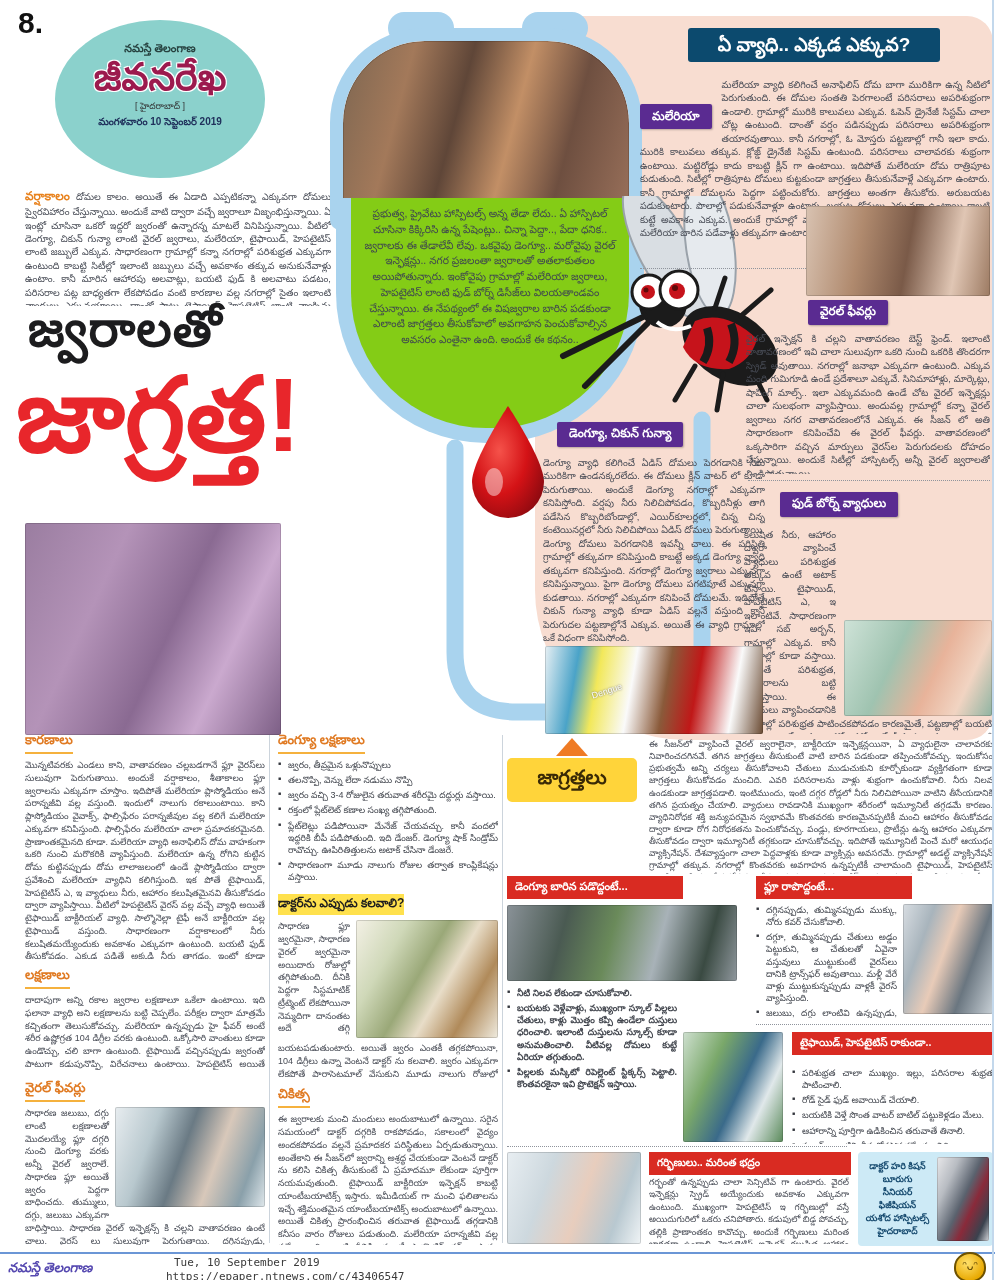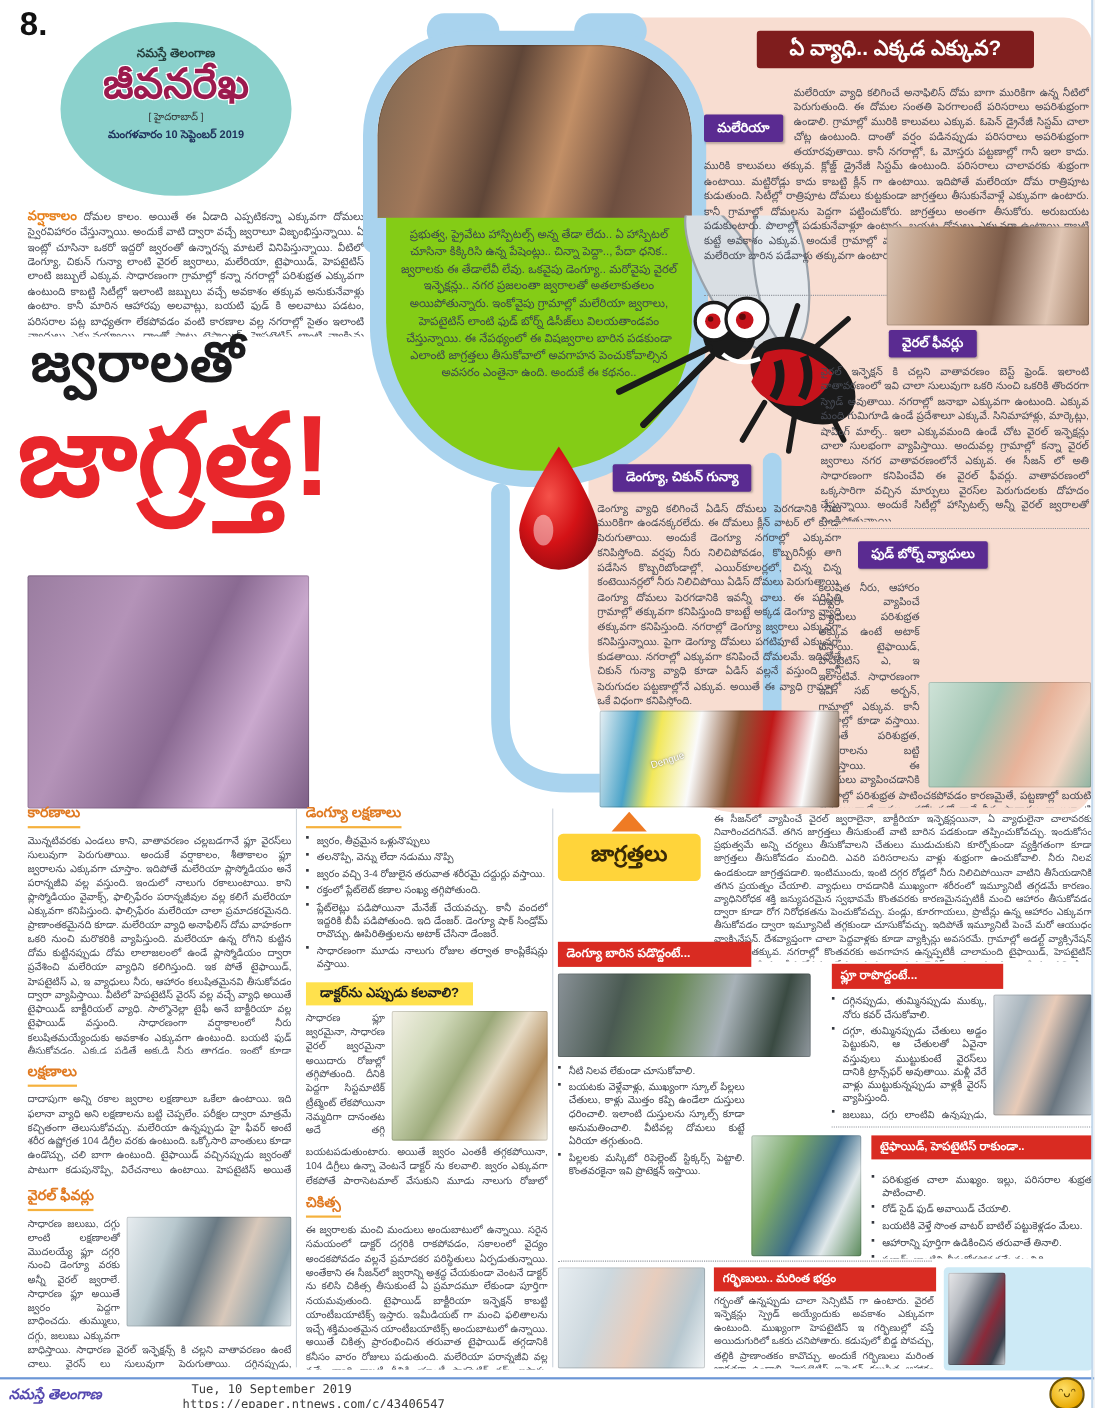--- a/index.html
+++ b/index.html
@@ -82,21 +82,21 @@
     <circle cx="103" cy="96" r="7" fill="#c6131b"></circle>
       <circle cx="101" cy="94" r="2.5" fill="#5e0a0a"></circle>
     <circle cx="134" cy="94" r="19" fill="#ffffff" stroke="#1b1b1b" stroke-width="3"></circle>
     <circle cx="132" cy="95" r="8" fill="#c6131b"></circle>
       <circle cx="130" cy="92" r="3" fill="#5e0a0a"></circle>
     <path d="M112,126 q14,12 34,4" stroke="#ffffff" stroke-width="4" fill="none"></path>
     <path d="M100,120 L18,160 M102,128 L40,190" stroke="#1b1b1b" stroke-width="6" stroke-linecap="round"></path>
     <path d="M150,170 l-20,34 M178,178 l-6,36 M206,172 l16,32 M196,120 l30,-26 M170,112 l10,-30" stroke="#1b1b1b" stroke-width="5" stroke-linecap="round"></path>
   </svg>
 
-  <div class="abs" style="left:688px;top:28px;width:252px;height:34px;background:#7f1d1d;color:#fff;font-weight:bold;font-size:19px;text-align:center;line-height:34px;border-radius:3px;overflow:hidden;">ఏ వ్యాధి.. ఎక్కడ ఎక్కువ?</div>
+  <div class="abs" style="left:688px;top:28px;width:252px;height:34px;background:#0c4a6e;color:#fff;font-weight:bold;font-size:19px;text-align:center;line-height:34px;border-radius:3px;overflow:hidden;">ఏ వ్యాధి.. ఎక్కడ ఎక్కువ?</div>
 
   <div class="abs body-text" style="left:640px;top:78px;width:350px;height:182px;font-size:9.5px;">
     <span class="purple-label" style="float:left;margin:26px 10px 6px 0;">మలేరియా</span>
     <span>మలేరియా వ్యాధి కలిగించే అనాఫిలిస్ దోమ బాగా మురికిగా ఉన్న నీటిలో పెరుగుతుంది. ఈ దోమల సంతతి పెరగాలంటే పరిసరాలు అపరిశుభ్రంగా ఉండాలి. గ్రామాల్లో మురికి కాలువలు ఎక్కువ. ఓపెన్ డ్రైనేజీ సిస్టమ్ చాలా చోట్ల ఉంటుంది. దాంతో వర్షం పడినప్పుడు పరిసరాలు అపరిశుభ్రంగా తయారవుతాయి. కానీ నగరాల్లో, ఓ మోస్తరు పట్టణాల్లో గానీ ఇలా కాదు. మురికి కాలువలు తక్కువ. క్లోజ్డ్ డ్రైనేజీ సిస్టమ్ ఉంటుంది. పరిసరాలు చాలావరకు శుభ్రంగా ఉంటాయి. మట్టిరోడ్లు కాదు కాబట్టి క్లీన్ గా ఉంటాయి. ఇదిపోతే మలేరియా దోమ రాత్రిపూట కుడుతుంది. సిటీల్లో రాత్రిపూట దోమలు కుట్టకుండా జాగ్రత్తలు తీసుకునేవాళ్లే ఎక్కువగా ఉంటారు. కానీ గ్రామాల్లో దోమలను పెద్దగా పట్టించుకోరు. జాగ్రత్తలు అంతగా తీసుకోరు. అరుబయట పడుకుంటారు. పొలాల్లో పడుకునేవాళ్లూ ఉంటారు. బయట దోమలు ఎక్కువగా ఉంటాయి కాబట్టి కుట్టే అవకాశం ఎక్కువ. అందుకే గ్రామాల్లో మలేరియా కేసులు ఎక్కువగా ఉంటాయి. నగరాల్లో మలేరియా బారిన పడేవాళ్లు తక్కువగా ఉంటారు.</span>
   </div>
   <div class="abs dotted-h" style="left:640px;top:268px;width:210px;"></div>
 
   <div class="abs photo" style="left:806px;top:206px;width:184px;height:90px;background:linear-gradient(100deg,#d9c3b2 0%,#b08a6e 30%,#7a5a48 55%,#e0c6b4 80%,#9c7a62 100%);"></div>
 
   <div class="abs" style="left:808px;top:300px;"><span class="purple-label">వైరల్ ఫీవర్లు</span></div>
@@ -136,41 +136,41 @@
   <div class="abs" style="left:278px;top:730px;width:220px;height:515px;overflow:hidden;">
     <div class="sec-head">డెంగ్యూ లక్షణాలు</div>
     <ul class="sq">
       <li>జ్వరం, తీవ్రమైన ఒళ్లునొప్పులు</li>
       <li>తలనొప్పి, వెన్ను లేదా నడుము నొప్పి</li>
       <li>జ్వరం వచ్చి 3-4 రోజులైన తరువాత శరీరమై దద్దుర్లు వస్తాయి.</li>
       <li>రక్తంలో ప్లేట్‌లెట్ కణాల సంఖ్య తగ్గిపోతుంది.</li>
       <li>ప్లేట్‌లెట్లు పడిపోయినా మేనేజ్ చేయవచ్చు. కానీ వందలో ఇద్దరికి బీపీ పడిపోతుంది. ఇది డేంజర్. డెంగ్యూ షాక్ సిండ్రోమ్ రావొచ్చు. ఊపిరితిత్తులను అటాక్ చేసినా డేంజరే.</li>
       <li>సాధారణంగా మూడు నాలుగు రోజుల తర్వాత కాంప్లికేషన్లు వస్తాయి.</li>
     </ul>
-    <div style="display:inline-block;background:#ffe14d;color:#1d1d1f;font-weight:bold;font-size:12px;padding:2px 13px;margin:8px 0 5px 0;">డాక్టర్‌ను ఎప్పుడు కలవాలి?</div>
+    <div style="display:inline-block;background:#ffe14d;color:#1d1d1f;font-weight:bold;font-size:12px;padding:2px 0;margin:8px 0 5px 0;">డాక్టర్‌ను ఎప్పుడు కలవాలి?</div>
     <div class="body-text" style="font-size:9px;height:158px;">
       <span class="photo" style="float:right;width:142px;height:118px;margin:0 0 4px 6px;background:linear-gradient(120deg,#f4f1e6 0%,#cfd8b8 25%,#9aa878 45%,#e8ddc8 60%,#b08a5a 78%,#f0ece0 100%);"></span>
       <span>సాధారణ ఫ్లూ జ్వరమైనా, సాధారణ వైరల్ జ్వరమైనా అయిదారు రోజుల్లో తగ్గిపోతుంది. దీనికి పెద్దగా సిస్టమాటిక్ ట్రీట్మెంట్ లేకపోయినా నెమ్మదిగా దానంతట అదే తగ్గి బయటపడుతుంటారు. అయితే జ్వరం ఎంతకీ తగ్గకపోయినా, 104 డిగ్రీలు ఉన్నా వెంటనే డాక్టర్ ను కలవాలి. జ్వరం ఎక్కువగా లేకపోతే పారాసెటమాల్ వేసుకుని మూడు నాలుగు రోజుల్లో తగ్గుతుందేమో చూడవచ్చు. అయినా తగ్గకుంటే డాక్టర్ ను కలవాలి. అలాగే చిన్న పిల్లలు, 60 ఏళ్లు దాటినవాళ్లు, అయిదేళ్ల లోపు వాళ్లకు రెండు రోజులైనా జ్వరం తగ్గకపోతే వెంటనే డాక్టర్ ను కలవాలి. డెంగ్యూ, మలేరియా లాంటి జ్వరాలు ఒక్కోసారి ప్రాణాంతకం అవుతాయి. ఇలాంటప్పుడు వీలైనంత తొందరగా ట్రీట్మెంట్ మొదలుపెట్టాలి.</span>
     </div>
     <div class="sec-head" style="margin-top:8px;">చికిత్స</div>
     <div class="body-text" style="font-size:9px;height:168px;">ఈ జ్వరాలకు మంచి మందులు అందుబాటులో ఉన్నాయి. సరైన సమయంలో డాక్టర్ దగ్గరికి రాకపోవడం, సకాలంలో వైద్యం అందకపోవడం వల్లనే ప్రమాదకర పరిస్థితులు ఏర్పడుతున్నాయి. అంతేకాని ఈ సీజన్‌లో జ్వరాన్ని అశ్రద్ధ చేయకుండా వెంటనే డాక్టర్ ను కలిసి చికిత్స తీసుకుంటే ఏ ప్రమాదమూ లేకుండా పూర్తిగా నయమవుతుంది. టైఫాయిడ్ బాక్టీరియా ఇన్ఫెక్షన్ కాబట్టి యాంటీబయాటిక్స్ ఇస్తారు. ఇమీడియట్ గా మంచి ఫలితాలను ఇచ్చే శక్తిమంతమైన యాంటీబయాటిక్స్ అందుబాటులో ఉన్నాయి. అయితే చికిత్స ప్రారంభించిన తరువాత టైఫాయిడ్ తగ్గడానికి కనీసం వారం రోజులు పడుతుంది. మలేరియా పరాన్నజీవి వల్ల వచ్చే వ్యాధి కాబట్టి దీనికి యాంటీ పారసైటిక్ డ్రగ్స్ ఇస్తారు. ఒకప్పుడు మలేరియాకి మంచి మందులు లేక ప్రాణాల మీదకు వచ్చేది. కానీ ఇప్పుడు ఉన్న మందులు మంచి ఫలితాలను ఇస్తున్నాయి. వైరల్ జ్వరాలకు యాంటీబయాటిక్స్ వాడరు. వైరస్ వల్ల వచ్చే ఇన్ఫెక్షన్లకు యాంటీబయాటిక్స్ పనిచేయవు. చాలావరకు వైరల్ జ్వరాలకు సింప్టమాటిక్ ట్రీట్మెంటే ఇస్తారు. స్వైన్ ఫ్లూ వచ్చినా ఇప్పుడు భయం లేదు. మంచి టాబ్లెట్లు అందుబాటులో ఉన్నాయి.</div>
   </div>
 
   <div class="abs" style="left:507px;top:738px;width:486px;height:136px;overflow:hidden;">
     <div style="float:left;margin:0 12px 4px 0;width:130px;text-align:center;">
       <div style="width:0;height:0;border-left:16px solid transparent;border-right:16px solid transparent;border-bottom:18px solid #ef7b24;margin:0 auto 2px auto;"></div>
       <div style="background:#ffd43a;color:#3a2a06;font-weight:bold;font-size:20px;padding:8px 6px;border-radius:5px;">జాగ్రత్తలు</div>
     </div>
     <div class="body-text" style="font-size:8.8px;line-height:1.38;">ఈ సీజన్‌లో వ్యాపించే వైరల్ జ్వరాలైనా, బాక్టీరియా ఇన్ఫెక్షన్లయినా, ఏ వ్యాధులైనా చాలావరకు నివారించదగినవే. తగిన జాగ్రత్తలు తీసుకుంటే వాటి బారిన పడకుండా తప్పించుకోవచ్చు. ఇందుకోసం ప్రభుత్వమే అన్ని చర్యలు తీసుకోవాలని చేతులు ముడుచుకుని కూర్చోకుండా వ్యక్తిగతంగా కూడా జాగ్రత్తలు తీసుకోవడం మంచిది. ఎవరి పరిసరాలను వాళ్లు శుభ్రంగా ఉంచుకోవాలి. నీరు నిలవ ఉండకుండా జాగ్రత్తపడాలి. ఇంటిముందు, ఇంటి దగ్గర రోడ్లలో నీరు నిలిచిపోయినా వాటిని తీసేయడానికి తగిన ప్రయత్నం చేయాలి. వ్యాధులు రావడానికి ముఖ్యంగా శరీరంలో ఇమ్యూనిటీ తగ్గడమే కారణం. వ్యాధినిరోధక శక్తి జన్యుపరమైన స్వభావమే కొంతవరకు కారణమైనప్పటికీ మంచి ఆహారం తీసుకోవడం ద్వారా కూడా రోగ నిరోధకతను పెంచుకోవచ్చు. పండ్లు, కూరగాయలు, ప్రొటీన్లు ఉన్న ఆహారం ఎక్కువగా తీసుకోవడం ద్వారా ఇమ్యూనిటీ తగ్గకుండా చూసుకోవచ్చు. ఇదిపోతే ఇమ్యూనిటీ పెంచే మరో ఆయుధం వ్యాక్సినేషన్. దేశవ్యాప్తంగా చాలా పెద్దవాళ్లకు కూడా వ్యాక్సిన్లు అవసరమే. గ్రామాల్లో అడల్ట్ వ్యాక్సినేషన్ గ్రామాల్లో తక్కువ. నగరాల్లో కొంతవరకు అవగాహన ఉన్నప్పటికీ చాలామంది టైఫాయిడ్, హెపటైటిస్ లాంటి వ్యాక్సిన్లు తీసుకోవడం లేదు. వృద్ధులు, డయాబెటిస్ ఉన్నవాళ్లు ఈ వ్యాక్సిన్లు ప్రతి ఏటా తప్పనిసరిగా వేయించుకోవాలి.</div>
   </div>
 
-  <div class="abs" style="left:507px;top:856px;width:238px;height:266px;overflow:hidden;">
+  <div class="abs" style="left:507px;top:876px;width:238px;height:266px;overflow:hidden;">
     <div class="red-bar" style="width:160px;">డెంగ్యూ బారిన పడొద్దంటే...</div>
     <div class="photo" style="width:230px;height:76px;margin:6px 0;background:linear-gradient(105deg,#8a9298 0%,#4a5a52 25%,#6a8a5a 45%,#a8b2b8 65%,#3a4a42 85%,#90989e 100%);"></div>
-    <ul class="sq" style="width:170px;">
+    <ul class="sq" style="width:170px;font-weight:bold;">
       <li>నీటి నిలవ లేకుండా చూసుకోవాలి.</li>
       <li>బయటకు వెళ్లేవాళ్లు, ముఖ్యంగా స్కూల్ పిల్లలు చేతులు, కాళ్లు మొత్తం కప్పి ఉండేలా దుస్తులు ధరించాలి. ఇలాంటి దుస్తులను స్కూల్స్ కూడా అనుమతించాలి. వీటివల్ల దోమలు కుట్టే ఏరియా తగ్గుతుంది.</li>
       <li>పిల్లలకు మస్కిటో రిపెల్లెంట్ స్టిక్కర్స్ పెట్టాలి. కొంతవరకైనా ఇవి ప్రొటెక్షన్ ఇస్తాయి.</li>
 
     </ul>
   </div>
 
   <div class="abs" style="left:756px;top:876px;width:237px;height:142px;overflow:hidden;">
     <div class="red-bar" style="width:140px;">ఫ్లూ రాపొద్దంటే...</div>
     <div style="margin-top:5px;display:flex;gap:6px;justify-content:center;">
@@ -202,20 +202,28 @@
 
   <div class="abs dotted-h" style="left:507px;top:1146px;width:340px;"></div>
 
   <div class="abs" style="left:507px;top:1152px;width:346px;height:94px;overflow:hidden;">
     <div class="photo" style="position:absolute;left:0;top:0;width:134px;height:92px;background:linear-gradient(110deg,#e8eef2 0%,#cdd8de 30%,#e8cdbd 55%,#b8c8d0 80%,#f0f4f6 100%);"></div>
     <div class="red-bar" style="position:absolute;left:142px;top:0;width:186px;font-size:10.5px;">గర్భిణులు.. మరింత భద్రం</div>
     <div class="body-text" style="position:absolute;left:142px;top:24px;width:200px;height:68px;font-size:8.8px;">గర్భంతో ఉన్నప్పుడు చాలా సెన్సిటివ్ గా ఉంటారు. వైరల్ ఇన్ఫెక్షన్లు స్ప్రెడ్ అయ్యేందుకు అవకాశం ఎక్కువగా ఉంటుంది. ముఖ్యంగా హెపటైటిస్ ఇ గర్భిణుల్లో వస్తే అయిదుగురిలో ఒకరు చనిపోతారు. కడుపులో బిడ్డ పోవచ్చు, తల్లికి ప్రాణాంతకం కావొచ్చు. అందుకే గర్భిణులు మరింత జాగ్రత్తగా ఉండాలి. హెపటైటిస్ ఇన్ఫెక్షన్ కలుషిత ఆహారం వల్లనే వస్తుంది కాబట్టి గర్భిణులు బయటి ఫుడ్ అసలు తినొద్దు.</div>
   </div>
 
   <div class="abs" style="left:858px;top:1152px;width:135px;height:94px;background:#cdeaf6;border-radius:4px;display:flex;align-items:center;padding:4px;box-sizing:border-box;gap:4px;">
+    <div style="flex:1;text-align:center;font-weight:bold;color:#15496e;font-size:9px;line-height:1.45;overflow:hidden;">
+      <div>డాక్టర్ హరి కిషన్</div>
+      <div>బూరుగు</div>
+      <div>సీనియర్</div>
+      <div>ఫిజీషియన్</div>
+      <div>యశోద హాస్పిటల్స్</div>
+      <div>హైదరాబాద్</div>
+    </div>
     <div class="photo" style="width:52px;height:84px;background:linear-gradient(115deg,#e8e8ea 0%,#b8bcc2 25%,#5a626e 50%,#8a2a3a 65%,#3a424e 85%,#d8dade 100%);"></div>
   </div>
 
   <div class="abs" style="left:0;top:1252px;width:995px;height:2px;background:#6b96d6;"></div>
   <div class="abs" style="left:8px;top:1260px;font-size:13px;font-weight:bold;font-style:italic;color:#5548b0;">నమస్తే తెలంగాణ</div>
   <div class="abs" style="left:174px;top:1256px;font-family:'DejaVu Sans Mono','Liberation Mono',monospace;font-size:11px;color:#3a3a3a;">Tue, 10 September 2019</div>
   <div class="abs" style="left:166px;top:1270px;font-family:'DejaVu Sans Mono','Liberation Mono',monospace;font-size:11px;color:#3a3a3a;">https://epaper.ntnews.com/c/43406547</div>
   <div class="abs" style="left:954px;top:1252px;width:28px;height:26px;background:radial-gradient(circle at 40% 35%,#ffe06a,#e8a800 75%);border:2px solid #6e5200;border-radius:50% 50% 45% 45%;text-align:center;font-size:12px;line-height:24px;color:#5a4200;">ᵔᴗᵔ</div>
 
   <div class="abs" style="left:992px;top:0;width:2px;height:1280px;background:#c3d8ec;"></div>

